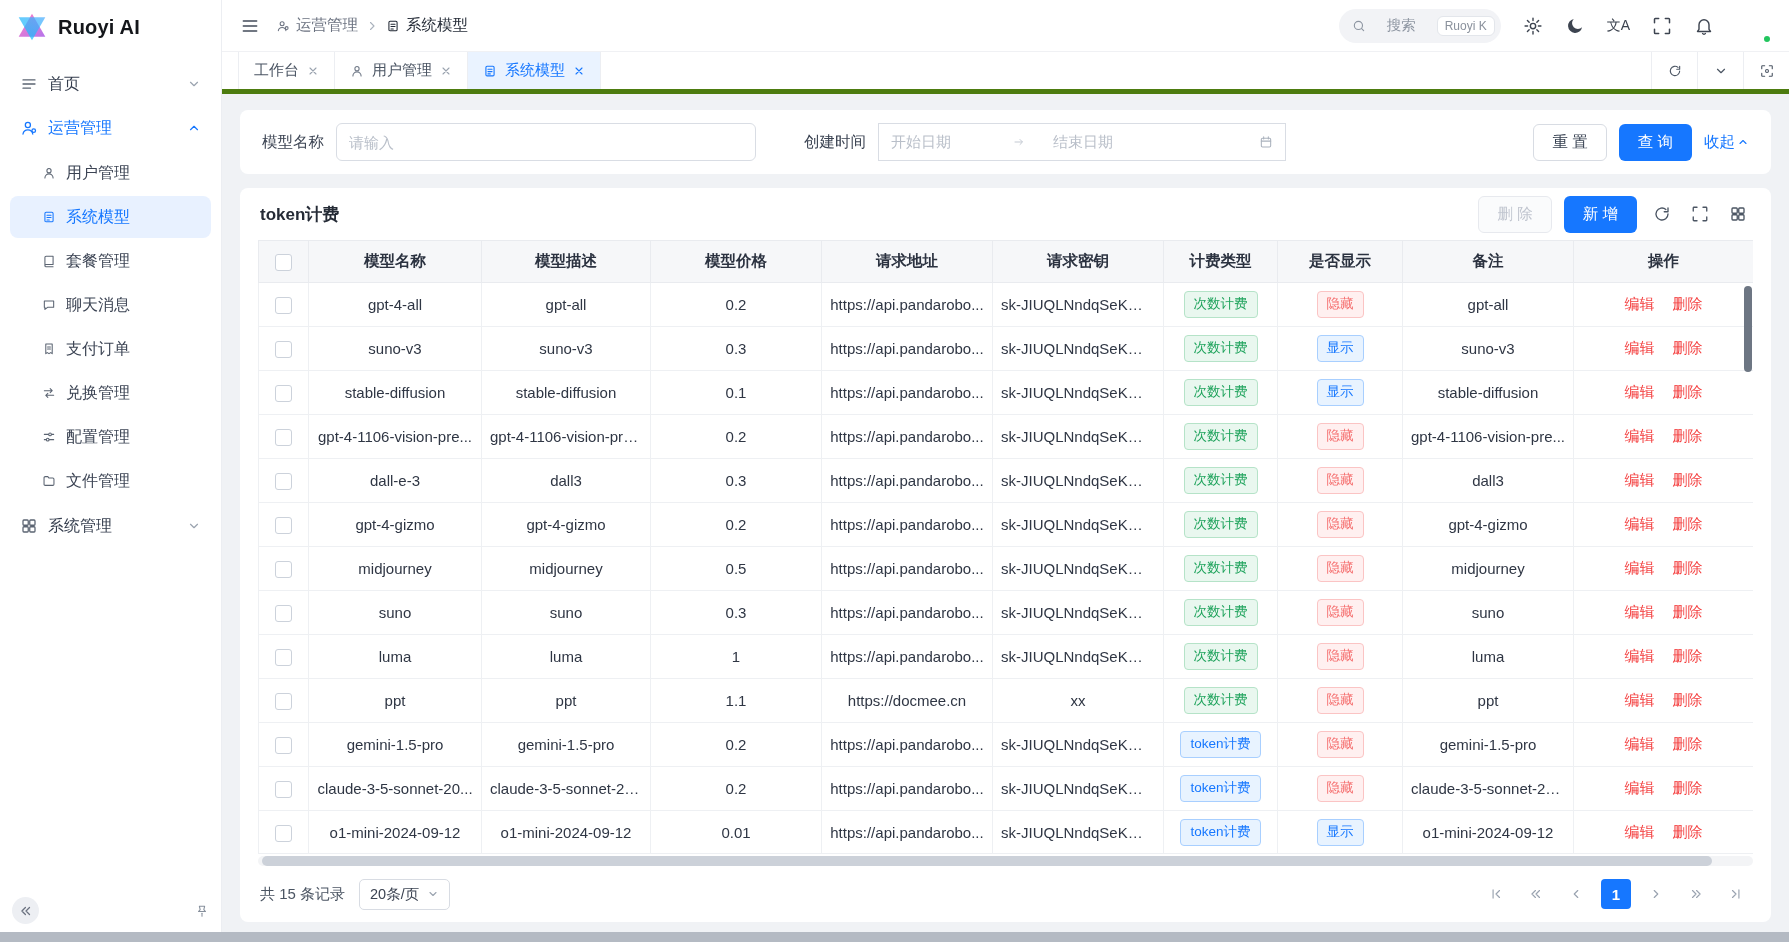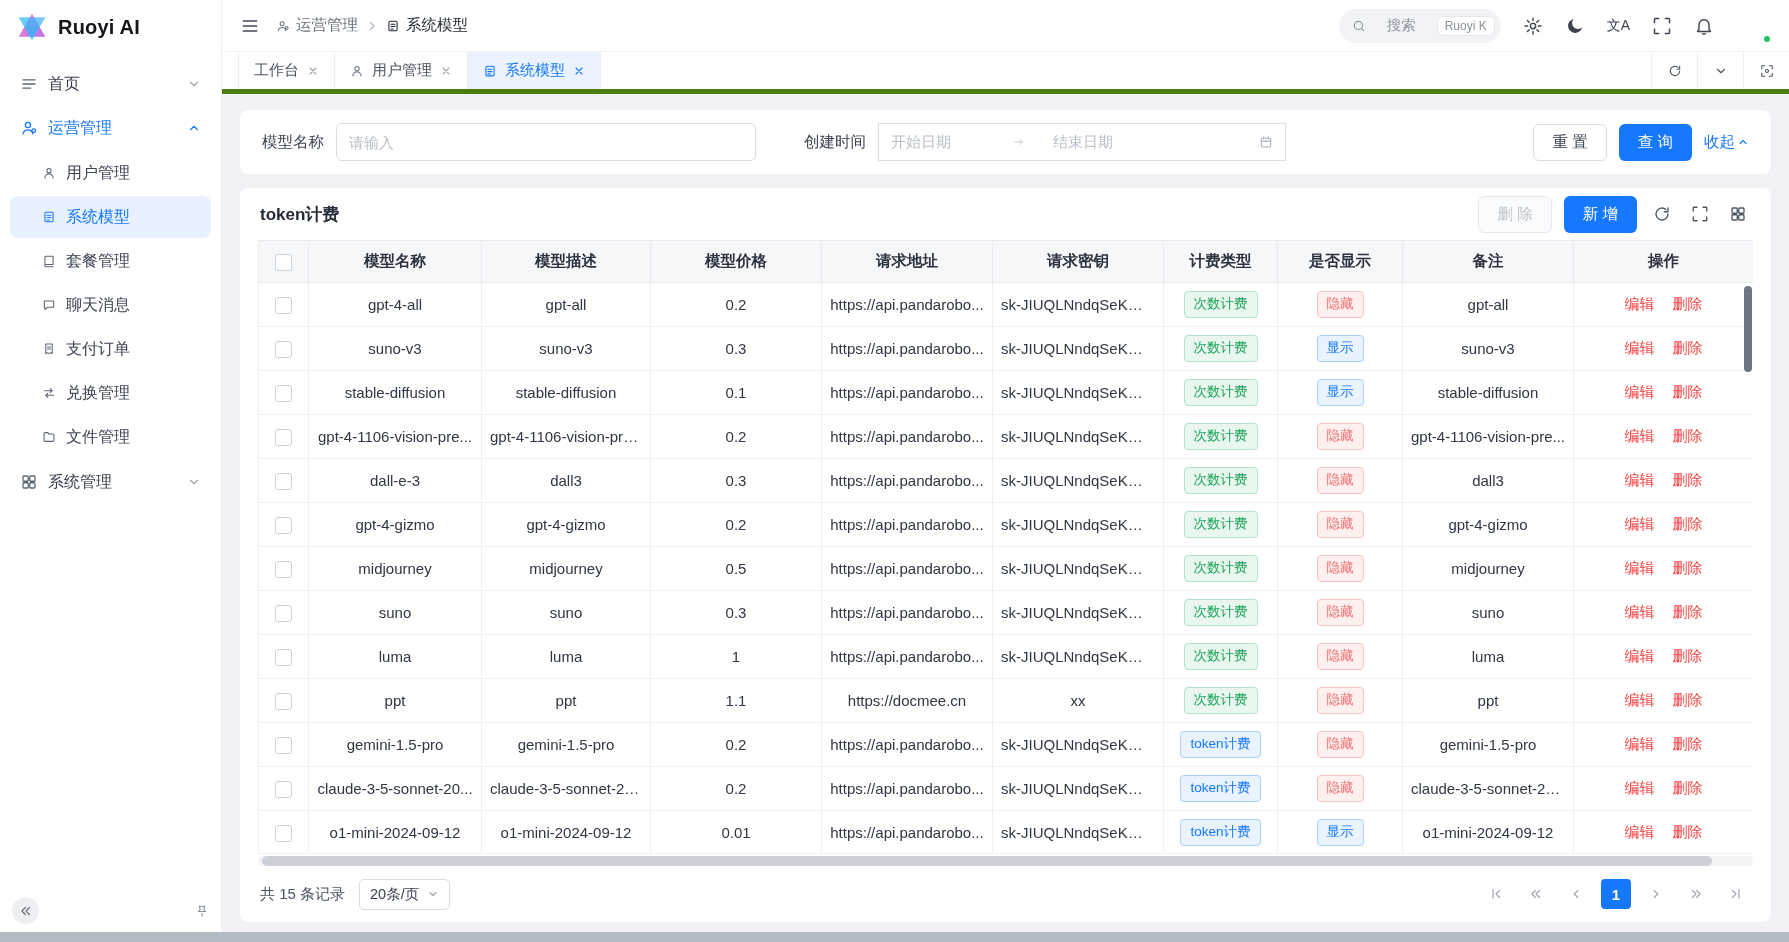--- a/index.html
+++ b/index.html
@@ -212,20 +212,30 @@
           <span>支付订单</span>
         </div>
         <div class="sub-item">
           <span class="mi-ico">
               <svg class="ic-sm ic" viewBox="0 0 24 24" fill="none" stroke="currentColor" stroke-width="1.8" stroke-linecap="round" stroke-linejoin="round">
                 <path d="M4 8h13M14 4.5L17.5 8 14 11.5"></path>
                 <path d="M20 16H7M10 12.5L6.5 16l3.5 3.5"></path>
               </svg>
             </span>
           <span>兑换管理</span>
+        </div>
+        <div class="sub-item">
+          <span class="mi-ico">
+              <svg class="ic-sm ic" viewBox="0 0 24 24" fill="none" stroke="currentColor" stroke-width="1.8" stroke-linecap="round">
+                <path d="M4 7.5h7M16.5 7.5H20M4 16.5h3.5M12.5 16.5H20"></path>
+                <circle cx="13.8" cy="7.5" r="2.3"></circle>
+                <circle cx="9.8" cy="16.5" r="2.3"></circle>
+              </svg>
+            </span>
+          <span>配置管理</span>
         </div>
         <div class="sub-item">
           <span class="mi-ico">
               <svg class="ic-sm ic" viewBox="0 0 24 24" fill="none" stroke="currentColor" stroke-width="1.8" stroke-linejoin="round">
                 <path d="M3.5 6.5a2 2 0 0 1 2-2H10l2 2.5h6.5a2 2 0 0 1 2 2v8.5a2 2 0 0 1-2 2h-13a2 2 0 0 1-2-2z"></path>
               </svg>
             </span>
           <span>文件管理</span>
         </div>
       </div>

